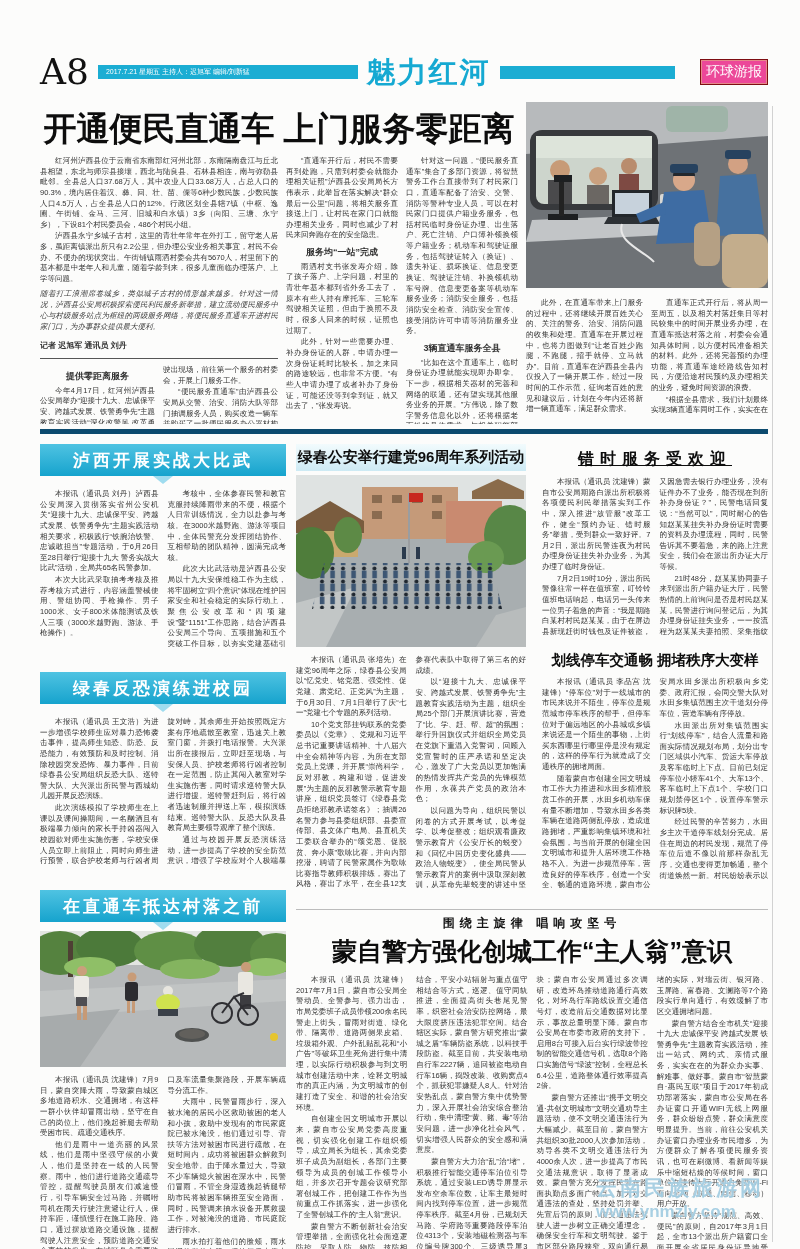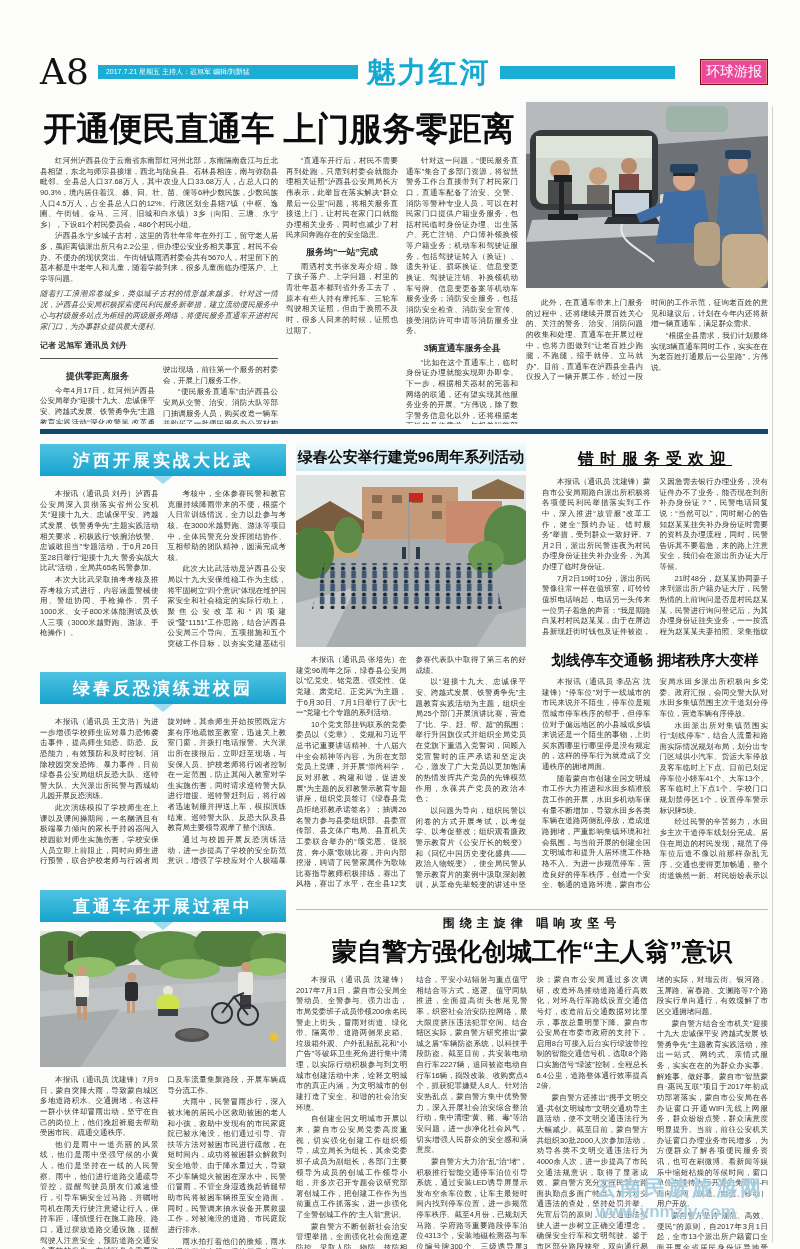--- a/index.html
+++ b/index.html
@@ -143,30 +143,32 @@
               <p>今年4月17日，红河州泸西县公安局举办“迎接十九大、忠诚保平安、跨越式发展、铁警勇争先”主题教育实践活动“深化改警风 改革勇争先”启动仪式。活动上，一辆专门改造而成的“便民服务直通车”缓缓驶出现场，前往第一个服务的村委会，开展上门服务工作。</p>
               <p>“便民服务直通车”由泸西县公安局从交警、治安、消防大队等部门抽调服务人员，购买改造一辆车并购买了一批便民服务办公器材构成。从17日开始，“便民服务直通车”将陆续到泸西县81个村委会和6个社区，开展下乡上门零距离服务工作。</p>
             </div>
         </div>
       </div>
       <div class="ncol">
         <p>“直通车开行后，村民不需要再到处跑，只需到村委会就能办理相关证照”泸西县公安局局长方伟表示，此举旨在落实解决“群众最后一公里”问题，将相关服务直接送上门，让村民在家门口就能办理相关业务，同时也减少了村民来回奔跑存在的安全隐患。</p>
         <h4>服务均“一站”完成</h4>
         <div>
             <p>雨洒村支书张发寿介绍，除了孩子落户、上学问题，村里的青壮年基本都到省外务工去了，原本有些人持有摩托车、三轮车驾驶相关证照，但由于换照不及时，很多人回来的时候，证照也过期了。</p>
+            <p>此外，针对一些需要办理、补办身份证的人群，申请办理一次身份证耗时比较长，加之来回的路途较远，也非常不方便。“有些人申请办理了或者补办了身份证，可能还没等到拿到证，就又出去了，”张发寿说。</p>
           </div>
       </div>
       <div class="ncol">
         <p>针对这一问题，“便民服务直通车”集合了多部门资源，将智慧警务工作台直接带到了村民家门口，直通车配备了治安、交警、消防等警种专业人员，可以在村民家门口提供户籍业务服务，包括村民临时身份证办理、出生落户、死亡注销、户口簿补领换领等户籍业务；机动车和驾驶证服务，包括驾驶证转入（换证）、遗失补证、损坏换证、信息变更换证、驾驶证注销、补换领机动车号牌、信息变更备案等机动车服务业务；消防安全服务，包括消防安全检查、消防安全宣传、接受消防许可申请等消防服务业务。</p>
         <h4>3辆直通车服务全县</h4>
         <p>“比如在这个直通车上，临时身份证办理就能实现即办即拿。下一步，根据相关器材的完善和网络的联通，还有望实现其他服务业务的开展。”方伟说，除了数字警务信息化以外，还将根据老百姓的具体需求，与相关职能部门对接，将更多的业务纳入到直通车中，实现更多功能，也实现资源的共享。</p>
       </div>
     </div>
     <div class="under-photo body-text">
         <p>此外，在直通车带来上门服务的过程中，还将继续开展百姓关心的、关注的警务、治安、消防问题的收集和处理。直通车在开展过程中，也将力图做到“让老百姓少跑腿，不跑腿，招手就停、立马就办”。目前，直通车在泸西县全县内仅投入了一辆开展工作，经过一段时间的工作示范，征询老百姓的意见和建议后，计划在今年内还将新增一辆直通车，满足群众需求。</p>
+        <p>直通车正式开行后，将从周一至周五，以及相关村落赶集日等村民较集中的时间开展业务办理，在直通车抵达村落之前，村委会会通知具体时间，以方便村民准备相关的材料。此外，还将完善预约办理功能，将直通车途经路线告知村民，方便沿途村民预约及办理相关的业务，避免时间资源的浪费。</p>
         <p>“根据全县需求，我们计划最终实现3辆直通车同时工作，实实在在为老百姓打通最后一公里路”，方伟说。</p>
       </div>
   </div>
 
   <div class="lower">
 
     <div class="col-left">
       <section class="sec">
         <div class="box-head">泸西开展实战大比武</div>
         <div class="col2 h168 body-text">
@@ -180,21 +182,21 @@
       <section class="sec">
         <div class="box-head">绿春反恐演练进校园</div>
         <div class="col2 h158 body-text">
             <p>本报讯（通讯员 王文浩）为进一步增强学校师生应对暴力恐怖袭击事件，提高师生知恐、防恐、反恐能力，有效预防和及时控制、消除校园突发恐怖、暴力事件，日前绿春县公安局组织反恐大队、巡特警大队、大兴派出所民警与西城幼儿园开展反恐演练。</p>
             <p>此次演练模拟了学校师生在上课以及课间操期间，一名酗酒且有极端暴力倾向的家长手持凶器闯入校园欲对师生实施伤害，学校安保人员立即上前阻止，同时向师生进行预警，联合护校老师与行凶者周旋对峙，其余师生开始按照既定方案有序地疏散至教室，迅速关上教室门窗，并拨打电话报警。大兴派出所在接报后，立即赶至现场，与安保人员、护校老师将行凶者控制在一定范围，防止其闯入教室对学生实施伤害，同时请求巡特警大队进行增援。巡特警赶到后，将行凶者迅速制服并押送上车，模拟演练结束。巡特警大队、反恐大队及县教育局主要领导观摩了整个演练。</p>
             <p>通过与校园开展反恐演练活动，进一步提高了学校的安全防范意识，增强了学校应对个人极端暴力事件的处理能力，确保一旦发生暴恐事件，学校能够有序应对、及时处理。</p>
           </div>
       </section>
 
       <section class="sec">
-        <div class="box-head">直通车在开展过程中</div>
+        <div class="box-head">在直通车抵达村落之前</div>
         <div class="photo photo-flood">
           <svg width="246" height="136" viewBox="0 0 246 136">
             <rect width="246" height="136" fill="#b6b9ba"></rect>
             <rect width="246" height="34" fill="#e3e5e2"></rect>
             <ellipse cx="20" cy="22" rx="30" ry="22" fill="#55823f"></ellipse>
               <ellipse cx="70" cy="16" rx="34" ry="20" fill="#4c7a3a"></ellipse>
             <ellipse cx="130" cy="20" rx="36" ry="20" fill="#5f8f45"></ellipse>
               <ellipse cx="190" cy="14" rx="36" ry="22" fill="#527f3e"></ellipse>
             <ellipse cx="236" cy="22" rx="26" ry="20" fill="#5c8a43"></ellipse>
               <rect x="28" y="10" width="5" height="36" fill="#4e4034"></rect>

